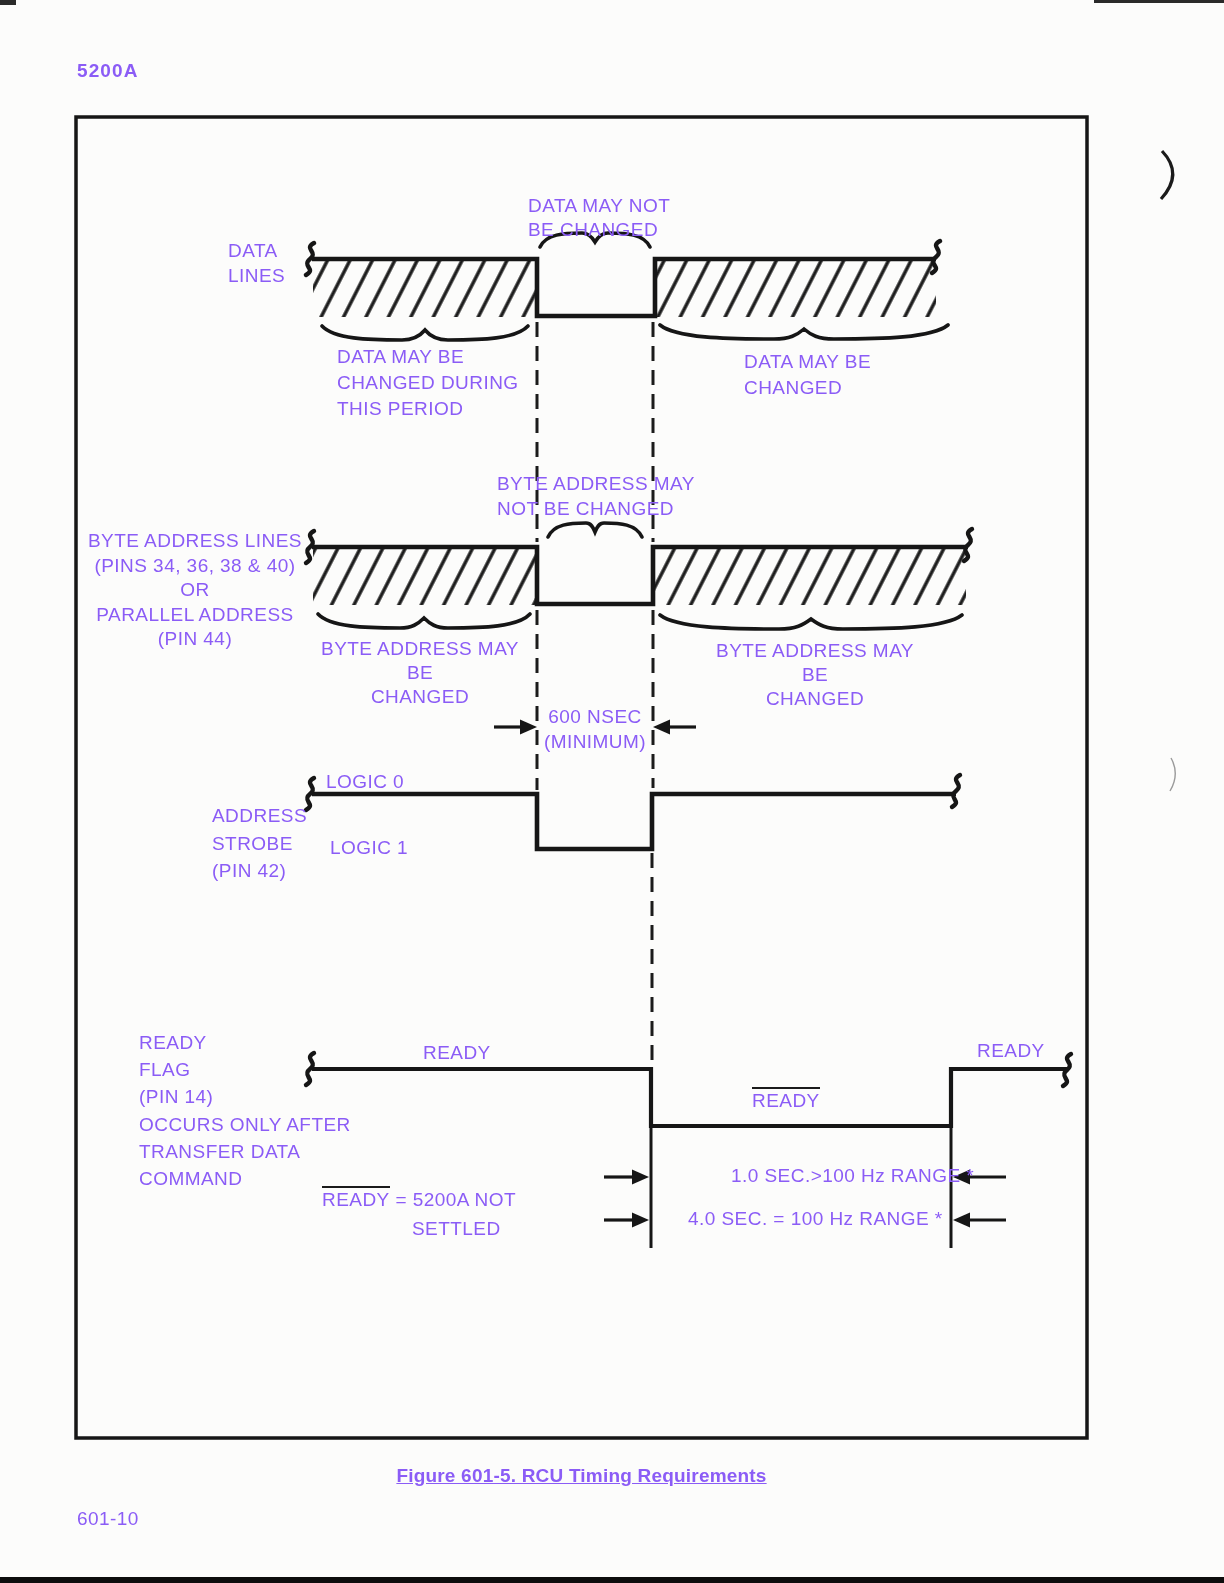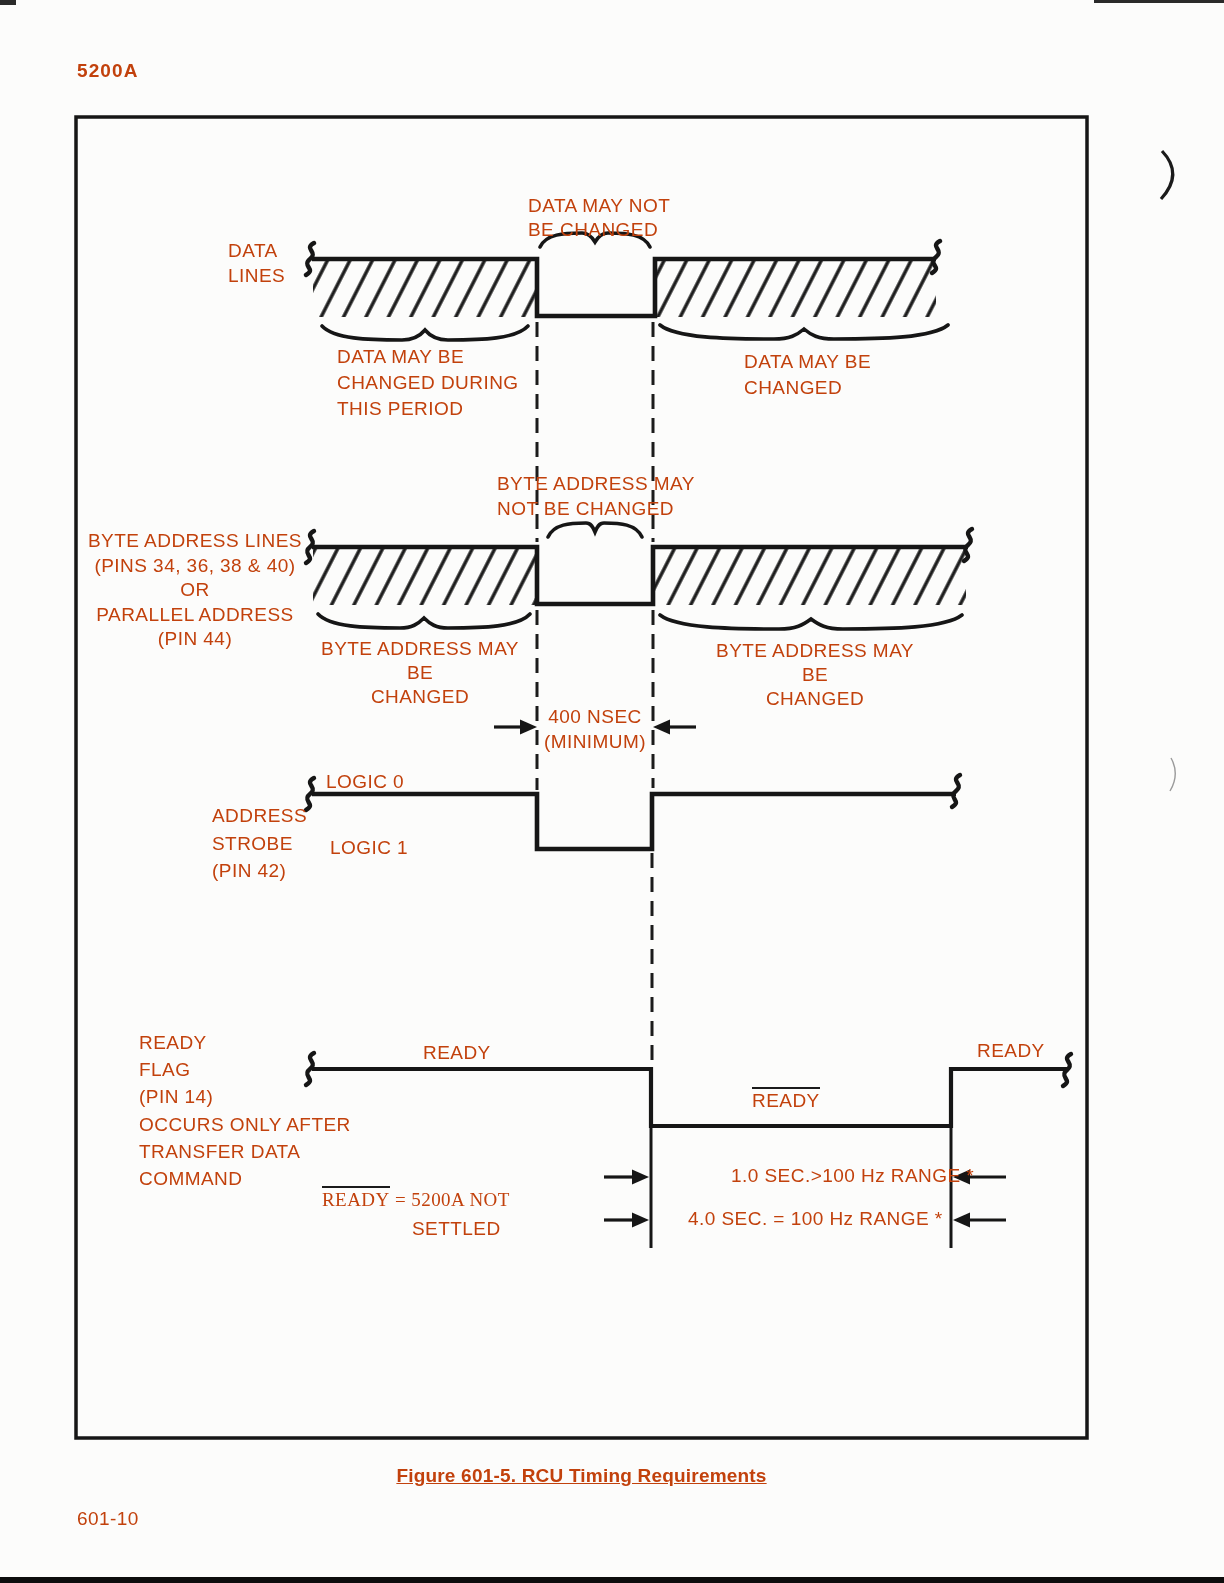--- a/index.html
+++ b/index.html
@@ -6,21 +6,21 @@
   body{
     width:1224px;height:1583px;position:relative;
     background:#fcfcfb;color:#1b1b1b;
     font-family:"Liberation Sans",sans-serif;
     overflow:hidden;
   }
   svg.layer{position:absolute;left:0;top:0;z-index:1;}
   .t{
     position:absolute;z-index:2;
     font-size:19px;line-height:24px;letter-spacing:.45px;
-    white-space:pre-line;color:#c2410c;
+    white-space:pre-line;color:#8b5cf6;
   }
   .ctr{text-align:center;}
   .model{font-weight:600;letter-spacing:1.1px;}
   .lh26{line-height:26px;}
   .lh25{line-height:24.5px;}
   .lh27{line-height:27.2px;}
   .caption{font-weight:bold;letter-spacing:.2px;}
   .foot{font-size:18.5px;letter-spacing:.1px;line-height:32px;}
   .foot .ind{padding-left:10px;}
   .ov{display:inline-block;border-top:2.6px solid #1b1b1b;padding-top:2px;line-height:1.05;}
@@ -137,21 +137,21 @@
 <div class="t ctr lh25" style="left:85px;top:529px;width:220px;">BYTE ADDRESS LINES
 (PINS 34, 36, 38 &amp; 40)
 OR
 PARALLEL ADDRESS
 (PIN 44)</div>
 <div class="t ctr" style="left:310px;top:637px;width:220px;line-height:24px;">BYTE ADDRESS MAY BE
 CHANGED</div>
 <div class="t ctr" style="left:703px;top:639px;width:224px;line-height:24px;">BYTE ADDRESS MAY BE
 CHANGED</div>
 
-<div class="t ctr" style="left:534px;top:704px;width:122px;line-height:25px;">400 NSEC
+<div class="t ctr" style="left:534px;top:704px;width:122px;line-height:25px;">600 NSEC
 (MINIMUM)</div>
 
 <div class="t" style="left:212px;top:802px;line-height:27.5px;">ADDRESS
 STROBE
 (PIN 42)</div>
 <div class="t" style="left:326px;top:770px;">LOGIC 0</div>
 <div class="t" style="left:330px;top:836px;">LOGIC 1</div>
 
 <div class="t lh27" style="left:139px;top:1029px;">READY
 FLAG
@@ -159,21 +159,21 @@
 OCCURS ONLY AFTER
 TRANSFER DATA
 COMMAND</div>
 <div class="t" style="left:423px;top:1041px;">READY</div>
 <div class="t" style="left:752px;top:1087px;"><span class="ov">READY</span></div>
 <div class="t" style="left:977px;top:1039px;">READY</div>
 
 <div class="t" style="left:731px;top:1164px;">1.0 SEC.&gt;100 Hz RANGE  *</div>
 <div class="t" style="left:688px;top:1207px;">4.0 SEC. = 100 Hz RANGE  *</div>
 
-<div class="t" style="left:322px;top:1186px;white-space:pre;font-family:Liberation Serif, serif;"><span class="ov">READY</span><span> = 5200A NOT</span></div>
+<div class="t" style="left:322px;top:1186px;white-space:pre;"><span class="ov">READY</span><span> = 5200A NOT</span></div>
 <div class="t" style="left:412px;top:1217px;">SETTLED</div>
 
 <div class="t foot" style="left:112px;top:1340px;width:950px;">
 </div>
 
 <div class="t ctr caption" style="left:75px;top:1464px;width:1013px;text-decoration:underline;">Figure 601-5. RCU Timing Requirements</div>
 <div class="t" style="left:77px;top:1507px;">601-10</div>
 
 <div class="scan-bottom"></div>
 <div class="scan-corner-l"></div>

